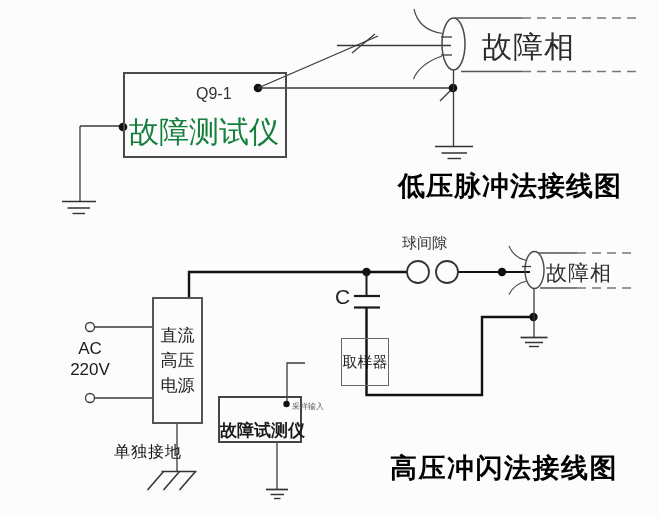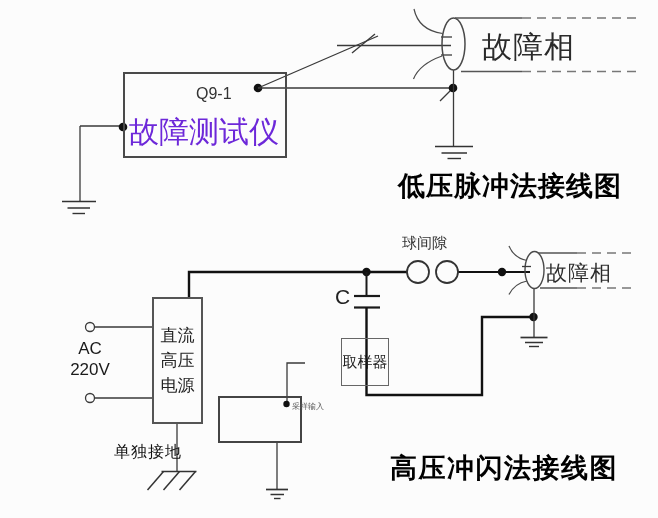--- a/index.html
+++ b/index.html
@@ -8,21 +8,21 @@
     background:#fcfcfc; overflow:hidden;
     font-family:"Liberation Sans", sans-serif; color:#222;
   }
   .canvas svg { position:absolute; left:0; top:0; }
   .lbl { position:absolute; white-space:nowrap; }
   .box { position:absolute; background:transparent; }
 
   
   .tester-box { left:123px; top:72px; width:160px; height:82px; border:2px solid #4a4a4a; }
   .q9-label  { left:71px; top:11px; font-size:16px; color:#333; }
-  .tester-label { left:4px; top:38px; font-size:30px; color:#6d28d9; }
+  .tester-label { left:4px; top:38px; font-size:30px; color:#15803d; }
   .cable-label-top { left:482px; top:27px; font-size:30px; color:#2b2b2b; letter-spacing:1px; }
   .title-top { left:398px; top:168px; font-size:27px; font-weight:bold; color:#000; letter-spacing:1px; }
 
   
   .ac-label { left:61px; top:338px; width:58px; text-align:center; font-size:17px; line-height:21px; color:#1a1a1a; }
   .power-box { left:152px; top:297px; width:47px; height:123px; border:2px solid #555;
                display:flex; flex-direction:column; align-items:center; justify-content:center;
                font-size:17px; line-height:25px; color:#222;text-align:right; }
   .sampler-box { left:305px; top:338px; width:46px; height:46px; border:1.5px solid #666;
                  display:flex; align-items:center; justify-content:center; font-size:15px; color:#222;margin-left:36px; }
@@ -162,20 +162,21 @@
     <span>高压</span>
     <span>电源</span>
   </div>
 
   <div class="box sampler-box">
     <span>取样器</span>
   </div>
 
   <div class="box tester2-box">
     <span class="lbl sample-input-label">采样输入</span>
+    <span class="lbl tester2-label">故障试测仪</span>
   </div>
 
   <span class="lbl c-label">C</span>
   <span class="lbl ballgap-label">球间隙</span>
   <span class="lbl cable-label-bottom">故障相</span>
   <span class="lbl title-bottom">高压冲闪法接线图</span>
   <span class="lbl sep-ground-label">单独接地</span>
 
 </div>
 

